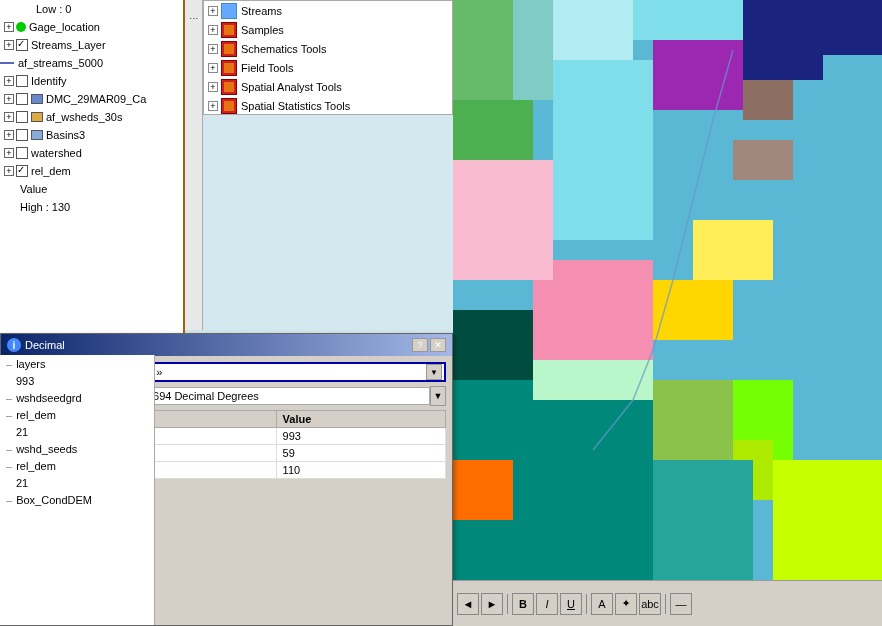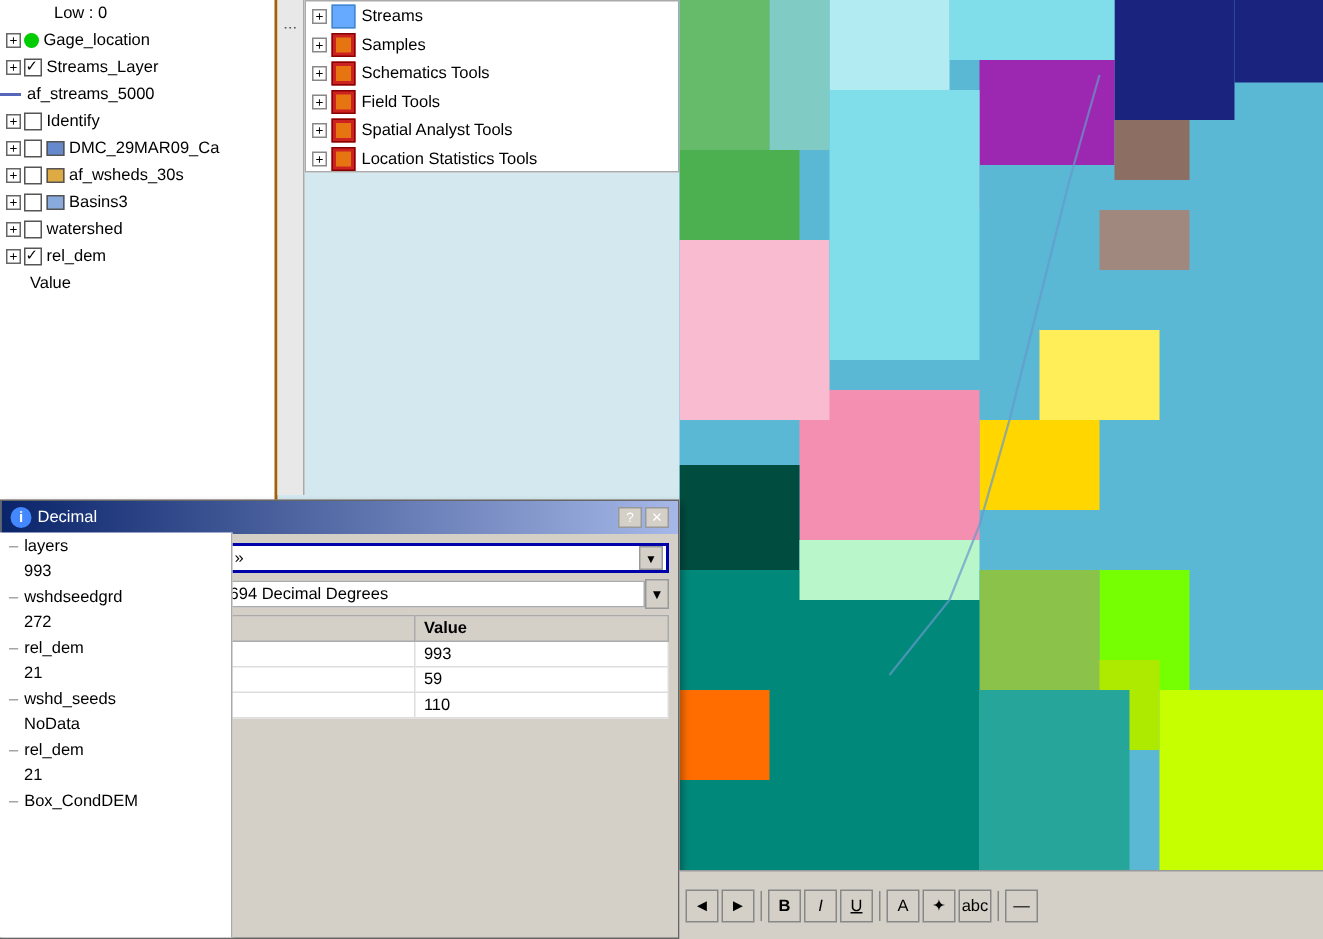--- a/index.html
+++ b/index.html
@@ -405,20 +405,23 @@
     <span class="label">watershed</span>
   </div>
   <div class="tree-item" style="padding-left:4px;">
     <span class="expander">+</span>
     <span class="checkbox checked"></span>
     <span class="label">rel_dem</span>
   </div>
   <div class="tree-item" style="padding-left:20px;">
     <span class="label">Value</span>
   </div>
+  <div class="tree-item" style="padding-left:20px;">
+    <span class="label">High : 130</span>
+  </div>
 </div>
 
 <div id="toolbar-panel">
   <div style="font-size:9px;color:#555;writing-mode:vertical-rl;text-align:center;margin-top:10px;">⋮</div>
 </div>
 
 <div id="toolbox-panel">
   <div class="toolbox-item">
     <span class="plus-box">+</span>
     <span style="display:inline-block;width:16px;height:16px;background:#66aaff;border:1px solid #4488cc;margin-right:4px;flex-shrink:0;"></span>
@@ -440,21 +443,21 @@
     <span class="label">Field Tools</span>
   </div>
   <div class="toolbox-item">
     <span class="plus-box">+</span>
     <span class="toolbox-icon"></span>
     <span class="label">Spatial Analyst Tools</span>
   </div>
   <div class="toolbox-item">
     <span class="plus-box">+</span>
     <span class="toolbox-icon"></span>
-    <span class="label">Location Statistics Tools</span>
+    <span class="label">Spatial Statistics Tools</span>
   </div>
 </div>
 
 <div id="map-area">
 
   <div class="map-block" style="left:290px;top:0;width:80px;height:80px;background:#1a237e;"></div>
   <div class="map-block" style="left:370px;top:0;width:59px;height:55px;background:#1a237e;"></div>
 
   <div class="map-block" style="left:180px;top:0;width:110px;height:40px;background:#80deea;"></div>
   <div class="map-block" style="left:100px;top:0;width:80px;height:60px;background:#b2ebf2;"></div>
@@ -557,36 +560,30 @@
     <span class="result-minus">–</span>
     <span>layers</span>
   </div>
   <div class="result-item indent1">
     <span>993</span>
   </div>
   <div class="result-item">
     <span class="result-minus">–</span>
     <span>wshdseedgrd</span>
   </div>
-  <div class="result-item indent1">
-    <span>272</span>
-  </div>
   <div class="result-item">
     <span class="result-minus">–</span>
     <span>rel_dem</span>
   </div>
   <div class="result-item indent1">
     <span>21</span>
   </div>
   <div class="result-item">
     <span class="result-minus">–</span>
     <span>wshd_seeds</span>
-  </div>
-  <div class="result-item indent1">
-    <span>NoData</span>
   </div>
   <div class="result-item">
     <span class="result-minus">–</span>
     <span>rel_dem</span>
   </div>
   <div class="result-item indent1">
     <span>21</span>
   </div>
   <div class="result-item">
     <span class="result-minus">–</span>

